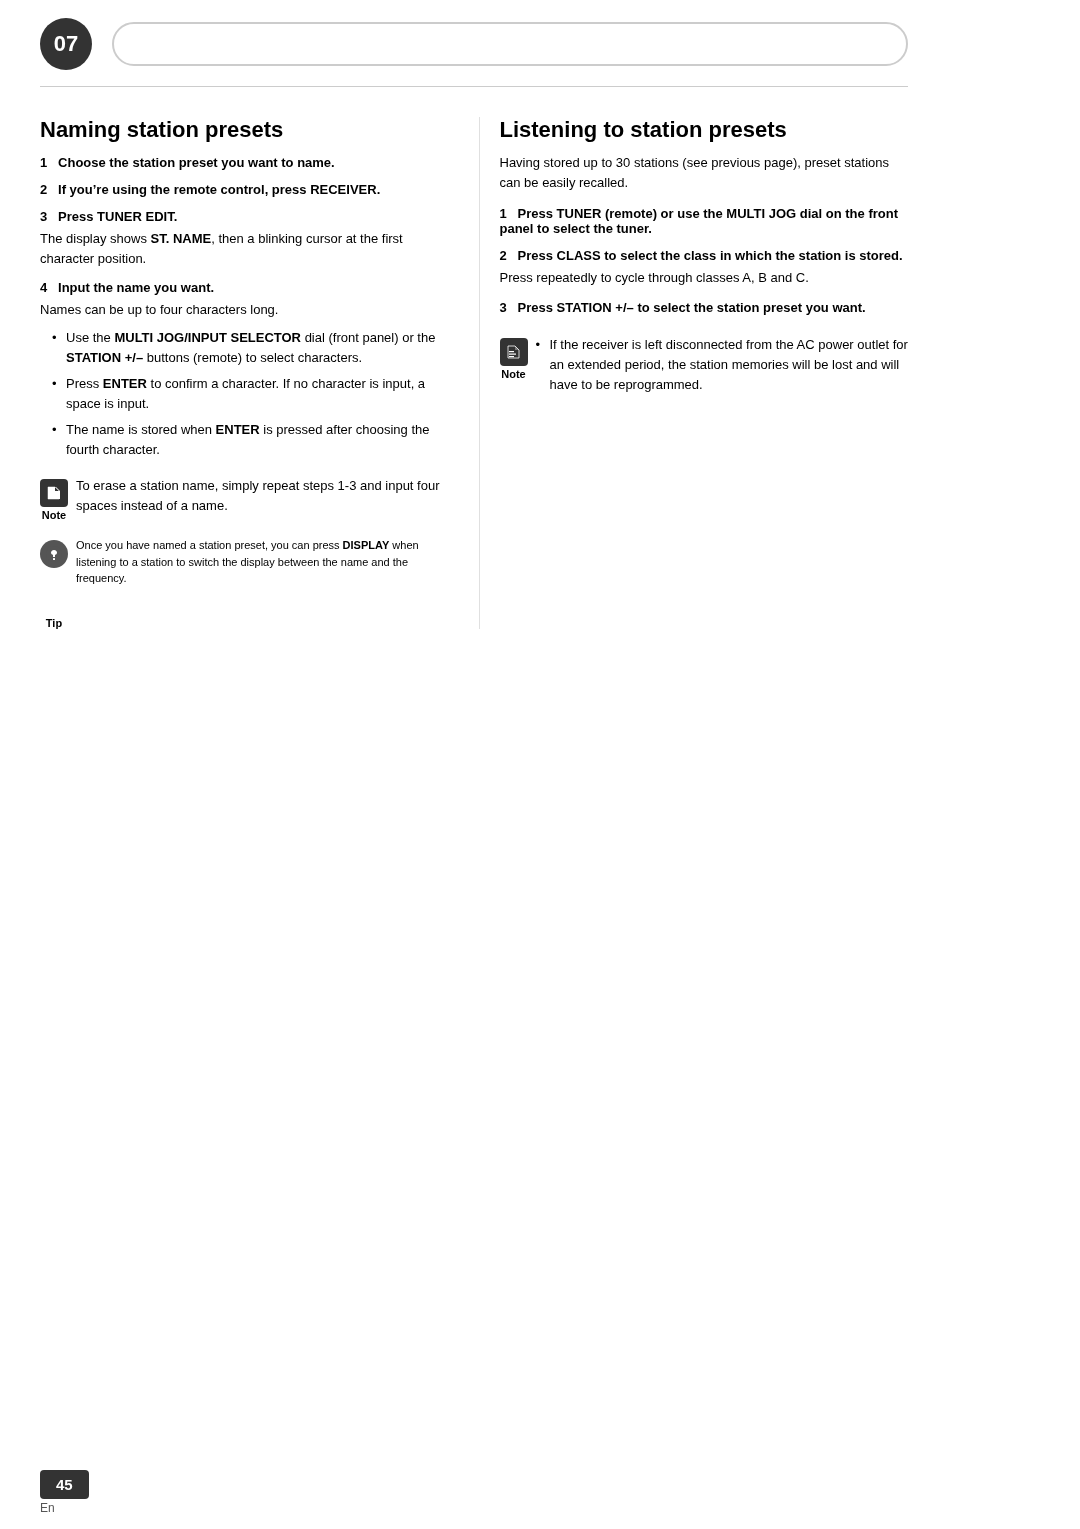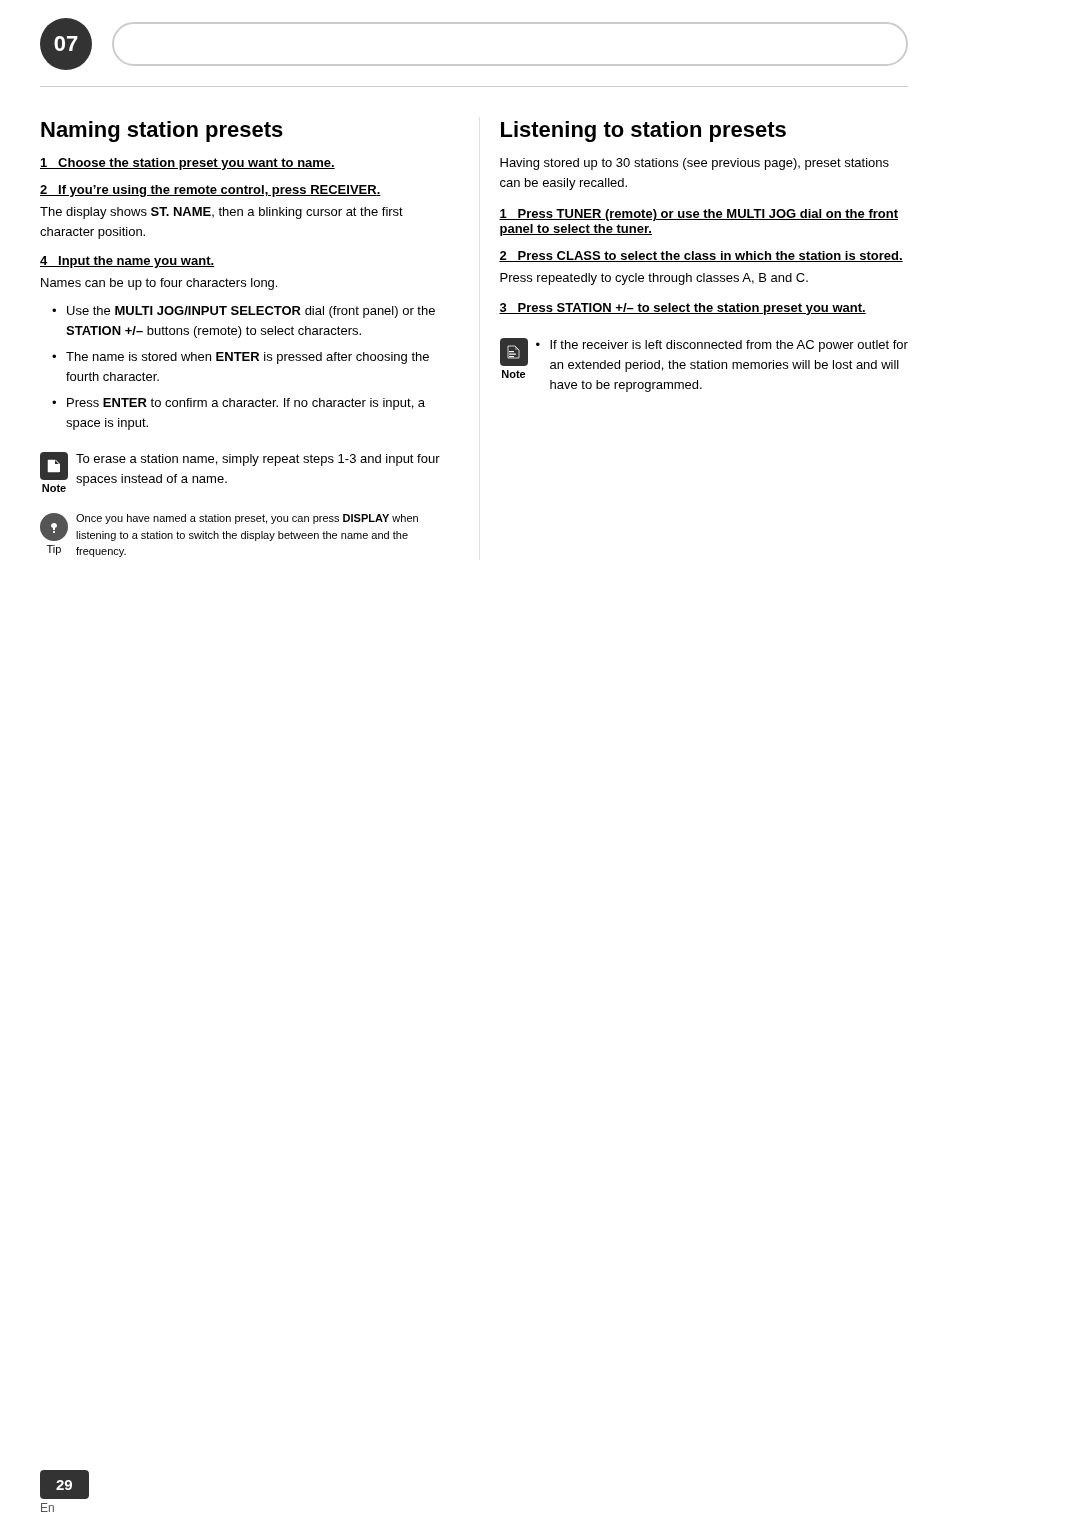--- a/index.html
+++ b/index.html
@@ -97,21 +97,20 @@
       font-size: 13px;
       margin-bottom: 14px;
       line-height: 1.5;
     }
 
     .step-heading {
       font-size: 13px;
       font-weight: bold;
       margin-bottom: 5px;
       margin-top: 12px;
-      text-decoration: underline;
     }
 
     .step-body {
       font-size: 13px;
       line-height: 1.5;
       margin-bottom: 8px;
     }
 
     .step-body i {
       font-style: italic;
@@ -234,40 +233,43 @@
       <div class="section-title">Naming station presets</div>
 
       <div class="step-heading">
         <b>1&nbsp;&nbsp;&nbsp;Choose the station preset you want to name.</b>
       </div>
 
       <div class="step-heading">
         <b>2&nbsp;&nbsp;&nbsp;If you’re using the remote control, press <b>RECEIVER</b>.</b>
       </div>
 
+      <div class="step-heading">
+        <b>3&nbsp;&nbsp;&nbsp;Press TUNER EDIT.</b>
+      </div>
       <div class="step-body">
         The display shows <b>ST. NAME</b>, then a blinking cursor at the first character position.
       </div>
 
       <div class="step-heading">
         <b>4&nbsp;&nbsp;&nbsp;Input the name you want.</b>
       </div>
       <div class="step-body">
         Names can be up to four characters long.
       </div>
 
       <ul class="bullet-list">
         <li>
           Use the <b>MULTI JOG/INPUT SELECTOR</b> dial (front panel) or the <b>STATION +/–</b> buttons (remote) to select characters.
         </li>
         <li>
-          The name is stored when <b>ENTER</b> is pressed after choosing the fourth character.
+          Press <b>ENTER</b> to confirm a character. If no character is input, a space is input.
         </li>
         <li>
-          Press <b>ENTER</b> to confirm a character. If no character is input, a space is input.
+          The name is stored when <b>ENTER</b> is pressed after choosing the fourth character.
         </li>
       </ul>
 
       <div class="note-box">
         <div style="display:flex; flex-direction:column; align-items:center; gap:2px; flex-shrink:0; margin-top:2px;">
           <div class="note-icon">
             <svg width="16" height="16" viewBox="0 0 16 16">
               <path d="M2 2h8l4 4v8H2V2zm7 0v4h4M8 7v5M8 6v.5"></path>
               <rect x="3" y="7" width="5" height="1.2" fill="white"></rect>
               <rect x="3" y="9.5" width="7" height="1.2" fill="white"></rect>
@@ -285,21 +287,21 @@
 
       <div class="tip-box">
         <div style="display:flex; flex-direction:column; align-items:center; gap:2px; flex-shrink:0; margin-top:2px;">
           <div class="tip-icon">
             <svg width="18" height="18" viewBox="0 0 18 18">
               <circle cx="9" cy="9" r="8" fill="#555"></circle>
               <path d="M9 5 C7 5 6 6.5 6 7.5 C6 9 7 9.5 8 10 L8 12 L10 12 L10 10 C11 9.5 12 9 12 7.5 C12 6.5 11 5 9 5Z" fill="white"></path>
               <rect x="8" y="13" width="2" height="2" fill="white" rx="0.5"></rect>
             </svg>
           </div>
-          <span style="font-size:11px; font-weight:normal; color:#000;">Tip</span>
+          <span style="font-size:11px; font-weight:bold; color:#000;margin-top:47px;">Tip</span>
         </div>
         <div>
           <div class="tip-text">
             Once you have named a station preset, you can press <b>DISPLAY</b> when listening to a station to switch the display between the name and the frequency.
           </div>
         </div>
       </div>
 
     </div>
 
@@ -342,17 +344,17 @@
               If the receiver is left disconnected from the AC power outlet for an extended period, the station memories will be lost and will have to be reprogrammed.
             </li>
           </ul>
         </div>
       </div>
 
     </div>
   </div>
 
   <div class="page-footer">
-    <div class="page-number-badge">29</div>
+    <div class="page-number-badge">45</div>
   </div>
   <div style="position:absolute; bottom:14px; left:40px; font-size:12px; color:#555;">En</div>
 
 </div>
 
 </body></html>

